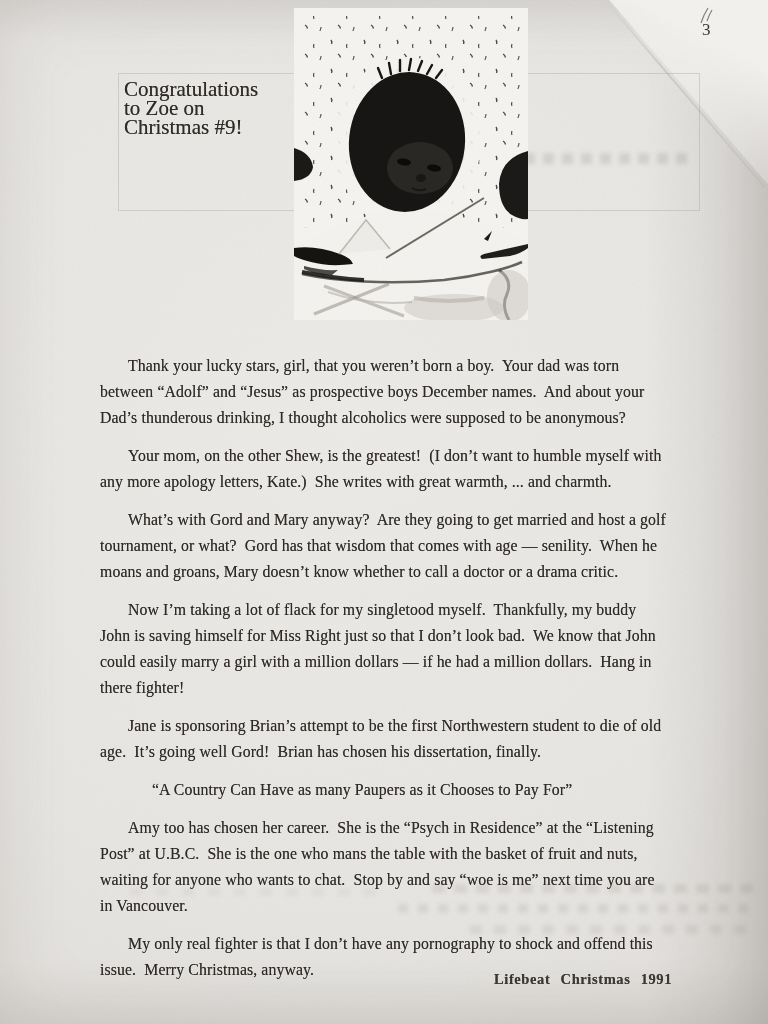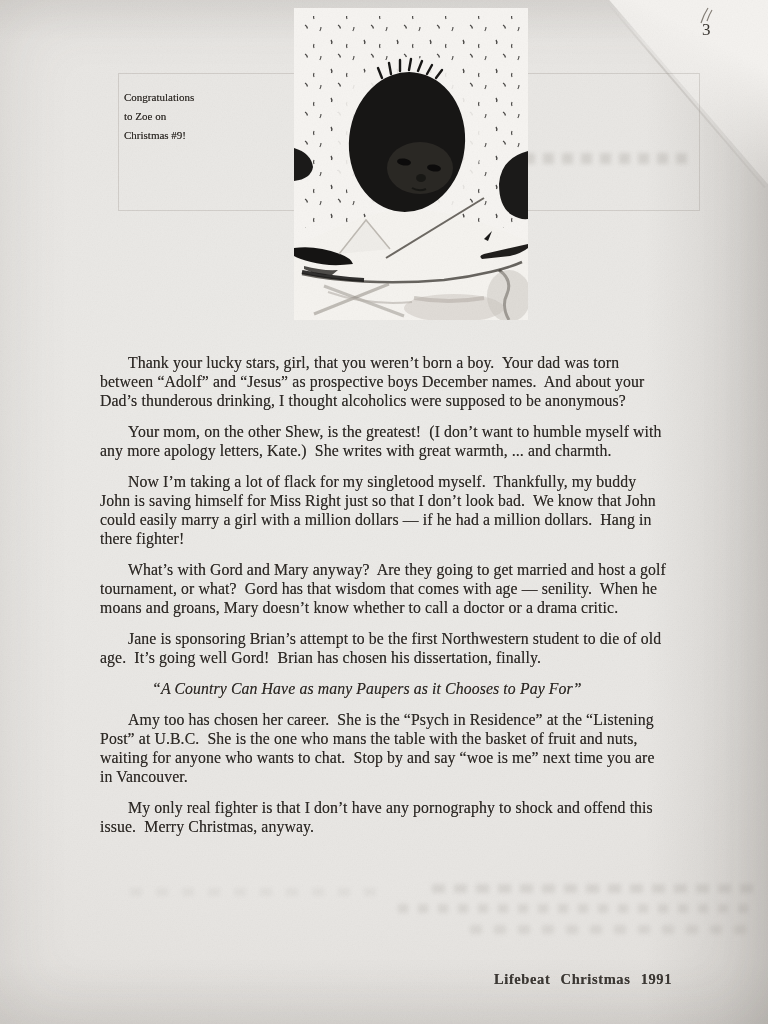--- a/index.html
+++ b/index.html
@@ -39,33 +39,33 @@
     background:repeating-linear-gradient(90deg, rgba(112,106,98,.55) 0 11px, rgba(0,0,0,0) 11px 19px);}
   .ghost.b1{left:432px;top:884px;width:326px;height:9px;opacity:.26;
     background:repeating-linear-gradient(90deg, rgba(110,104,96,.5) 0 13px, rgba(0,0,0,0) 13px 22px);}
   .ghost.b2{left:398px;top:904px;width:356px;height:9px;opacity:.24;
     background:repeating-linear-gradient(90deg, rgba(110,104,96,.5) 0 10px, rgba(0,0,0,0) 10px 20px);}
   .ghost.b3{left:470px;top:925px;width:288px;height:9px;opacity:.22;
     background:repeating-linear-gradient(90deg, rgba(110,104,96,.5) 0 12px, rgba(0,0,0,0) 12px 24px);}
   .ghost.l1{left:130px;top:888px;width:250px;height:8px;opacity:.12;
     background:repeating-linear-gradient(90deg, rgba(110,104,96,.5) 0 12px, rgba(0,0,0,0) 12px 26px);}
   .caption{
-    position:absolute;left:124px;top:88px;width:160px;
-    font-size:11px;line-height:19px;color:#2f2b27;
+    position:absolute;left:124px;top:80px;width:160px;
+    font-size:21px;line-height:19px;color:#2f2b27;
     text-shadow:0 0 .5px rgba(47,43,39,.65);
   }
   .photo{position:absolute;left:294px;top:8px;width:234px;height:312px;margin:0;}
   .body{
     position:absolute;left:100px;top:353px;width:566px;
-    font-size:15.8px;line-height:19px;color:#2e2a26;
+    font-size:15.8px;line-height:26px;color:#2e2a26;
     text-shadow:0 0 .5px rgba(46,42,38,.6);
     letter-spacing:.1px;
   }
   .body p{margin:0 0 12px 0;text-indent:28px;white-space:pre-wrap;}
-  .body p.quote{text-indent:0;padding-left:52px;font-style:italic;}
+  .body p.quote{text-indent:0;padding-left:52px;}
   .footer{
     position:absolute;left:494px;top:971px;
     font-size:14.5px;color:#3b3733;letter-spacing:.6px;word-spacing:6px;
     text-shadow:0 0 .5px rgba(59,55,51,.6);
     font-weight:bold;
   }
   .grain{position:absolute;inset:0;pointer-events:none;mix-blend-mode:multiply;}
 </style>
 </head>
 <body>
@@ -154,22 +154,22 @@
       <path d="M120 290 q35 6 70 0" stroke="#a9a39c" stroke-width="4" fill="none" opacity="0.5"></path>
       <ellipse cx="160" cy="300" rx="50" ry="14" fill="#b9b3ac" opacity="0.35"></ellipse>
       <ellipse cx="215" cy="288" rx="22" ry="26" fill="#c9c5c0" opacity="0.5"></ellipse>
       <path d="M34 284 q40 14 84 10" stroke="#b5b0aa" stroke-width="2" fill="none" opacity="0.6"></path>
     </svg>
   </figure>
 
   <main class="body">
     <p>Thank your lucky stars, girl, that you weren’t born a boy.  Your dad was torn between “Adolf” and “Jesus” as prospective boys December names.  And about your Dad’s thunderous drinking, I thought alcoholics were supposed to be anonymous?</p>
     <p>Your mom, on the other Shew, is the greatest!  (I don’t want to humble myself with any more apology letters, Kate.)  She writes with great warmth, ... and charmth.</p>
+    <p>What’s with Gord and Mary anyway?  Are they going to get married and host a golf tournament, or what?  Gord has that wisdom that comes with age — senility.  When he moans and groans, Mary doesn’t know whether to call a doctor or a drama critic.</p>
     <p>Now I’m taking a lot of flack for my singletood myself.  Thankfully, my buddy John is saving himself for Miss Right just so that I don’t look bad.  We know that John could easily marry a girl with a million dollars — if he had a million dollars.  Hang in there fighter!</p>
-    <p>What’s with Gord and Mary anyway?  Are they going to get married and host a golf tournament, or what?  Gord has that wisdom that comes with age — senility.  When he moans and groans, Mary doesn’t know whether to call a doctor or a drama critic.</p>
     <p>Jane is sponsoring Brian’s attempt to be the first Northwestern student to die of old age.  It’s going well Gord!  Brian has chosen his dissertation, finally.</p>
     <p class="quote">“A Country Can Have as many Paupers as it Chooses to Pay For”</p>
     <p>Amy too has chosen her career.  She is the “Psych in Residence” at the “Listening Post” at U.B.C.  She is the one who mans the table with the basket of fruit and nuts, waiting for anyone who wants to chat.  Stop by and say “woe is me” next time you are in Vancouver.</p>
     <p>My only real fighter is that I don’t have any pornography to shock and offend this issue.  Merry Christmas, anyway.</p>
   </main>
 
   <footer class="footer">Lifebeat Christmas 1991</footer>
 
   <svg class="grain" width="768" height="1024">
     <filter id="grainf">

